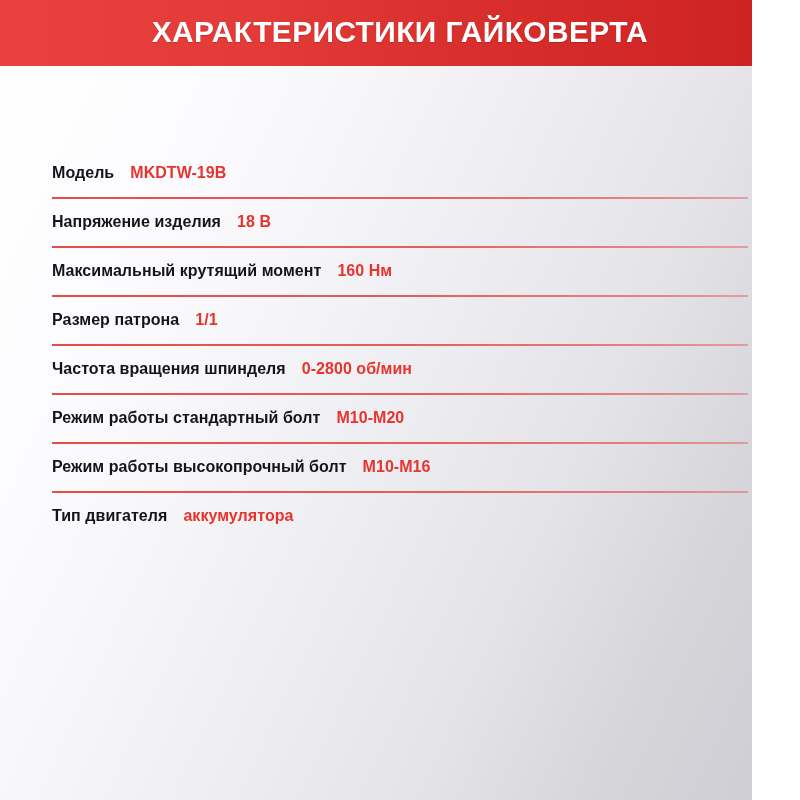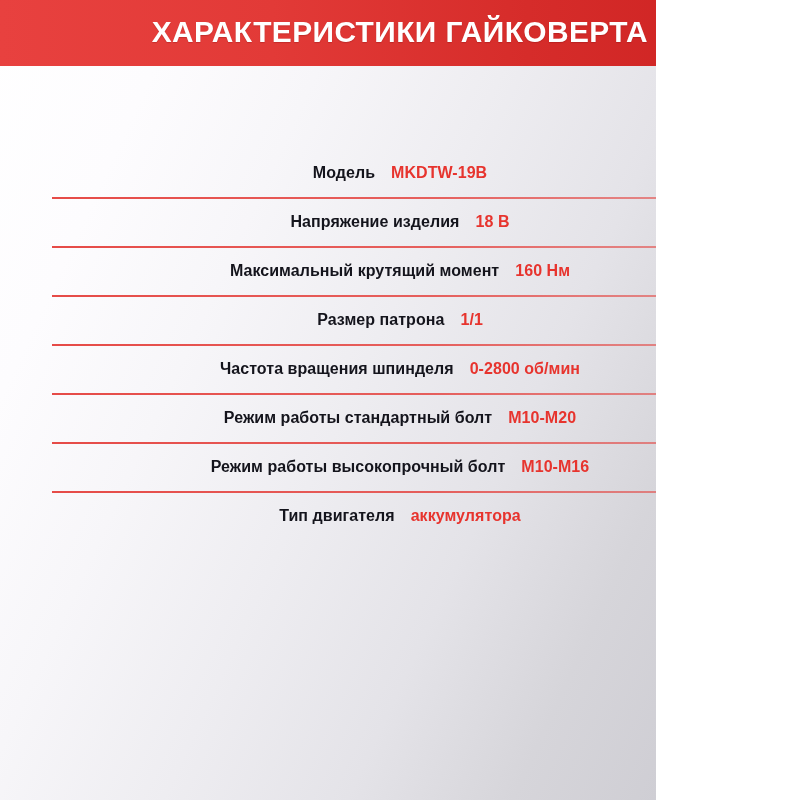--- a/index.html
+++ b/index.html
@@ -10,21 +10,21 @@
   body {
     width: 800px;
     height: 800px;
     overflow: hidden;
     font-family: "Liberation Sans", "DejaVu Sans", sans-serif;
     background: #ffffff;
   }
 
   #spec-card {
     position: relative;
-    width: 656px;
+    width: 752px;
     height: 800px;
     box-sizing: border-box;
     
     background:
       linear-gradient(115deg,
         #ffffff 0%,
         #fdfcfe 18%,
         #f7f6f9 34%,
         #eeedf1 52%,
         #e4e3e8 70%,
@@ -64,21 +64,21 @@
     left: 52px;
     top: 148px;
     width: 696px;
   }
 
   .spec-row {
     position: relative;
     height: 49px;
     display: flex;
     align-items: center;
-    justify-content: center;
+    justify-content: flex-start;
   }
   .spec-row + .spec-row::before {
     content: "";
     position: absolute;
     left: 0;
     right: 0;
     top: 0;
     height: 2px;
     background: linear-gradient(90deg,
       rgba(228, 60, 56, 0.92) 0%,

